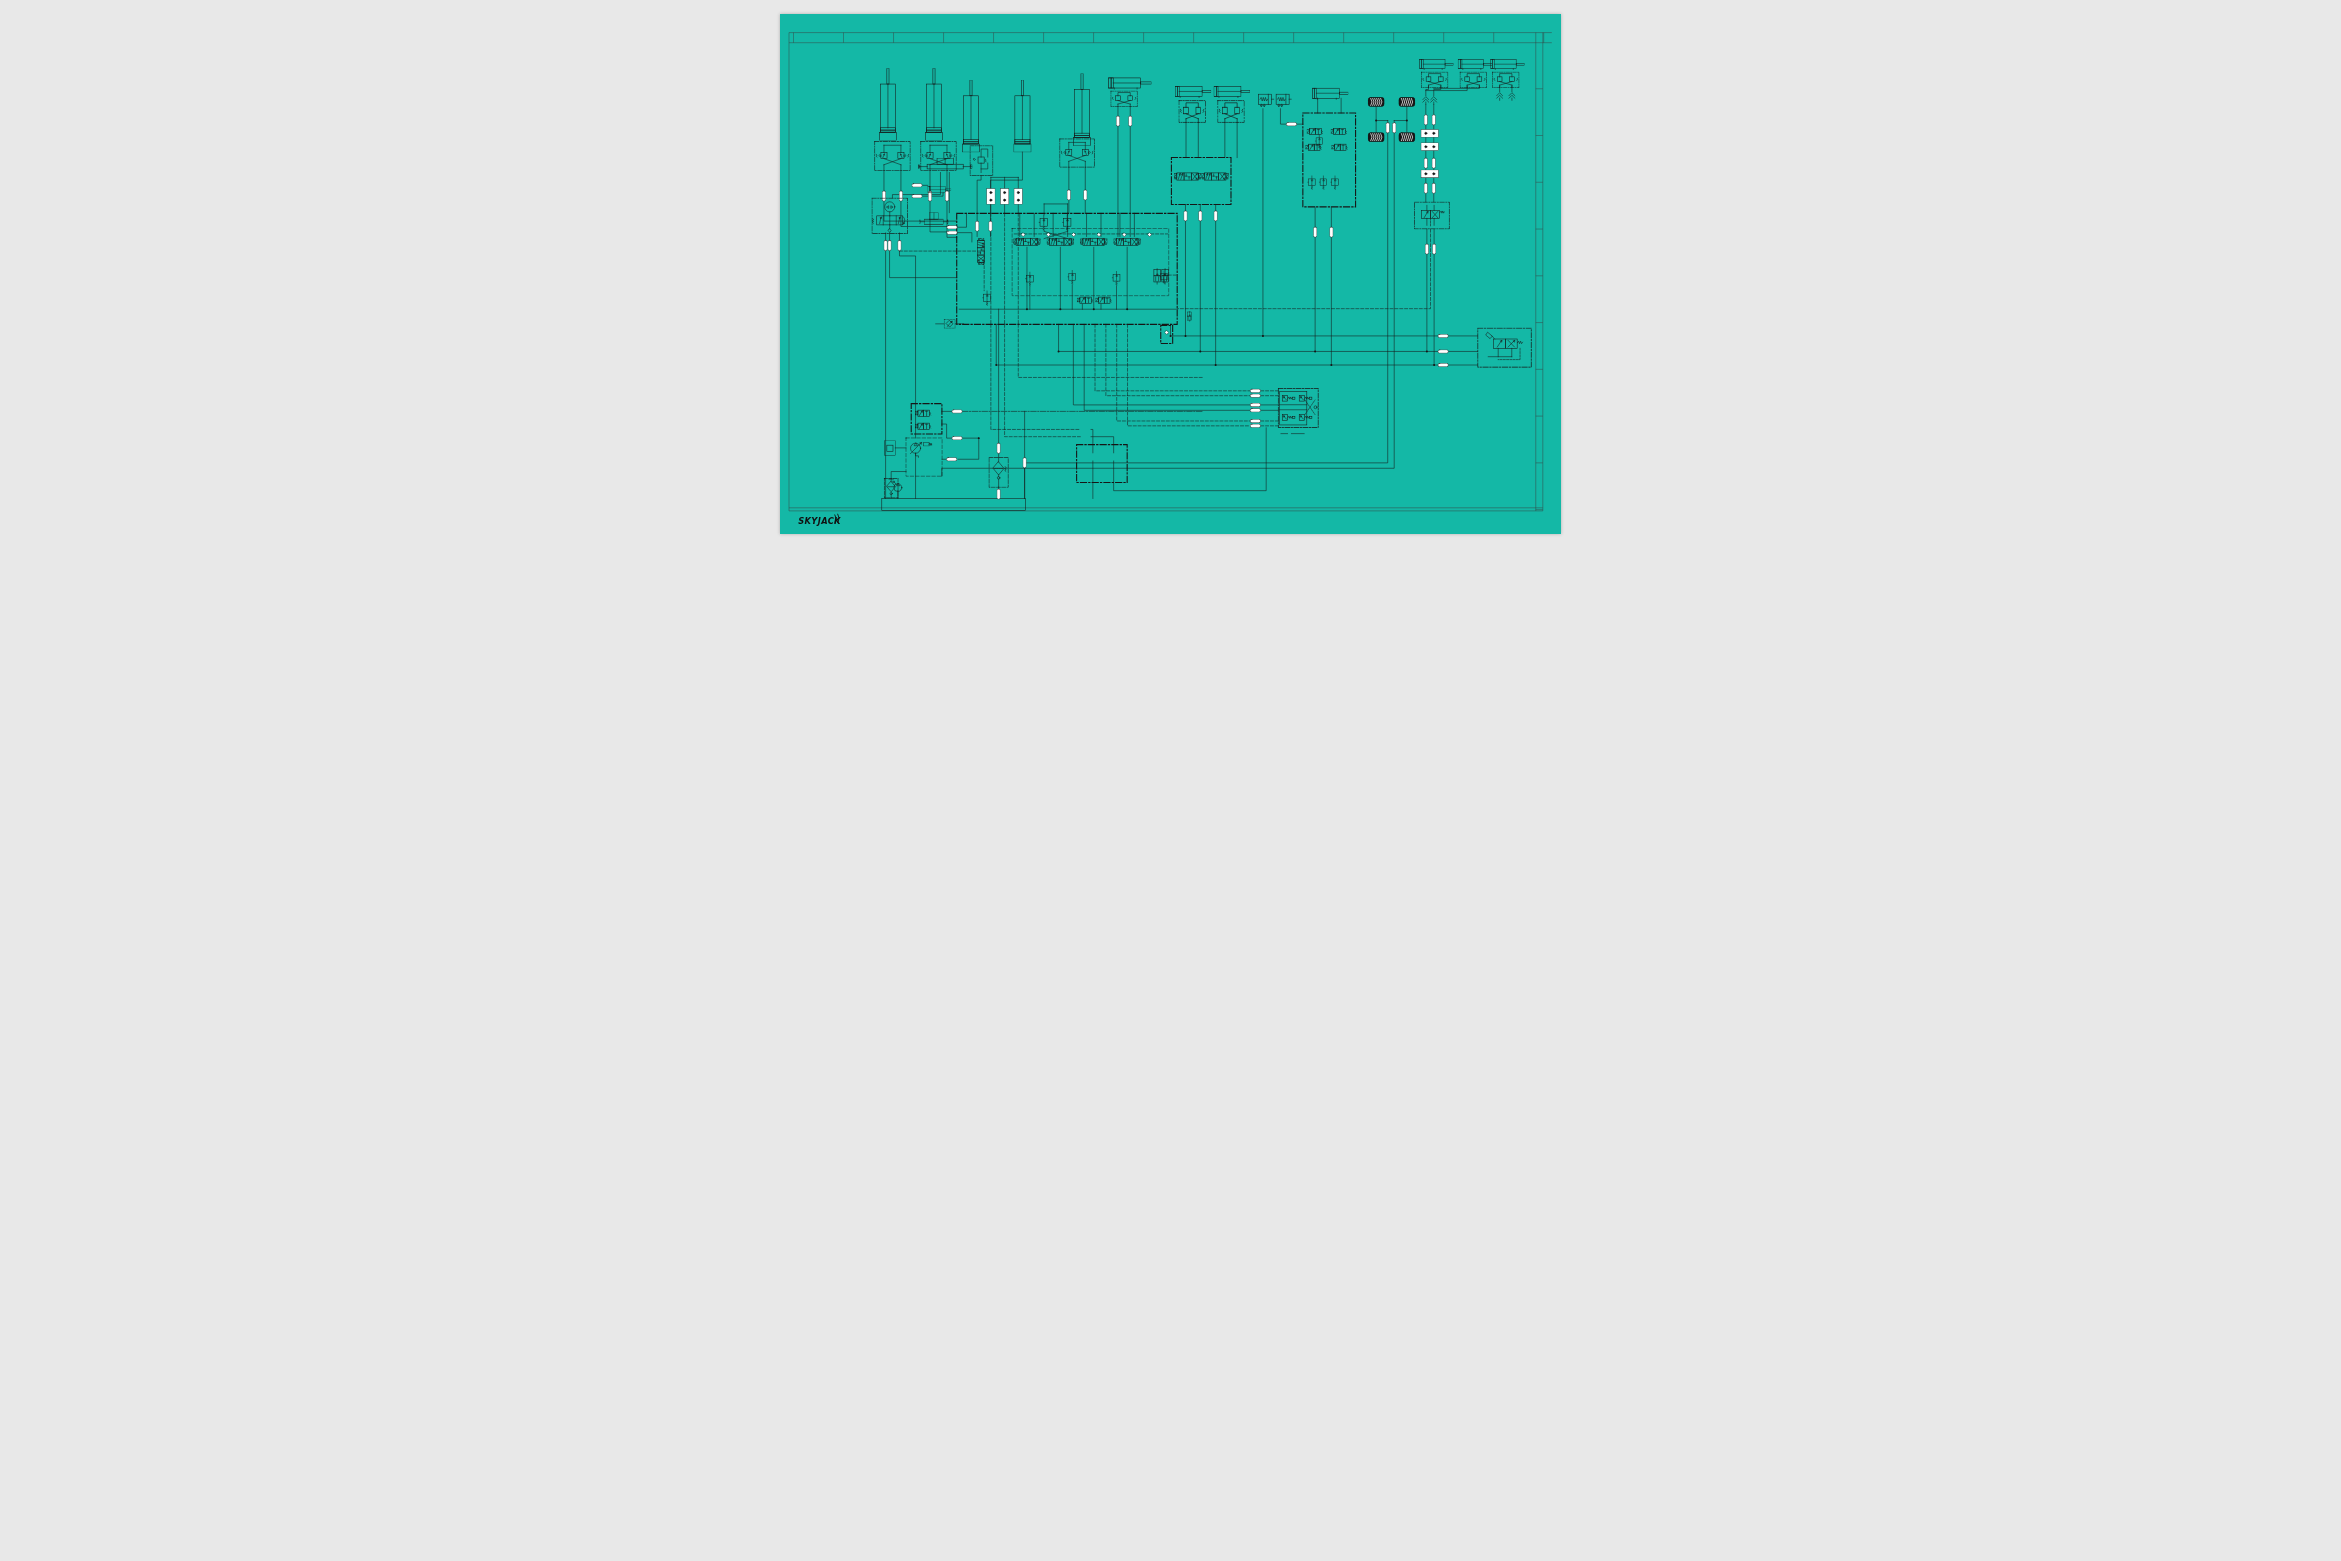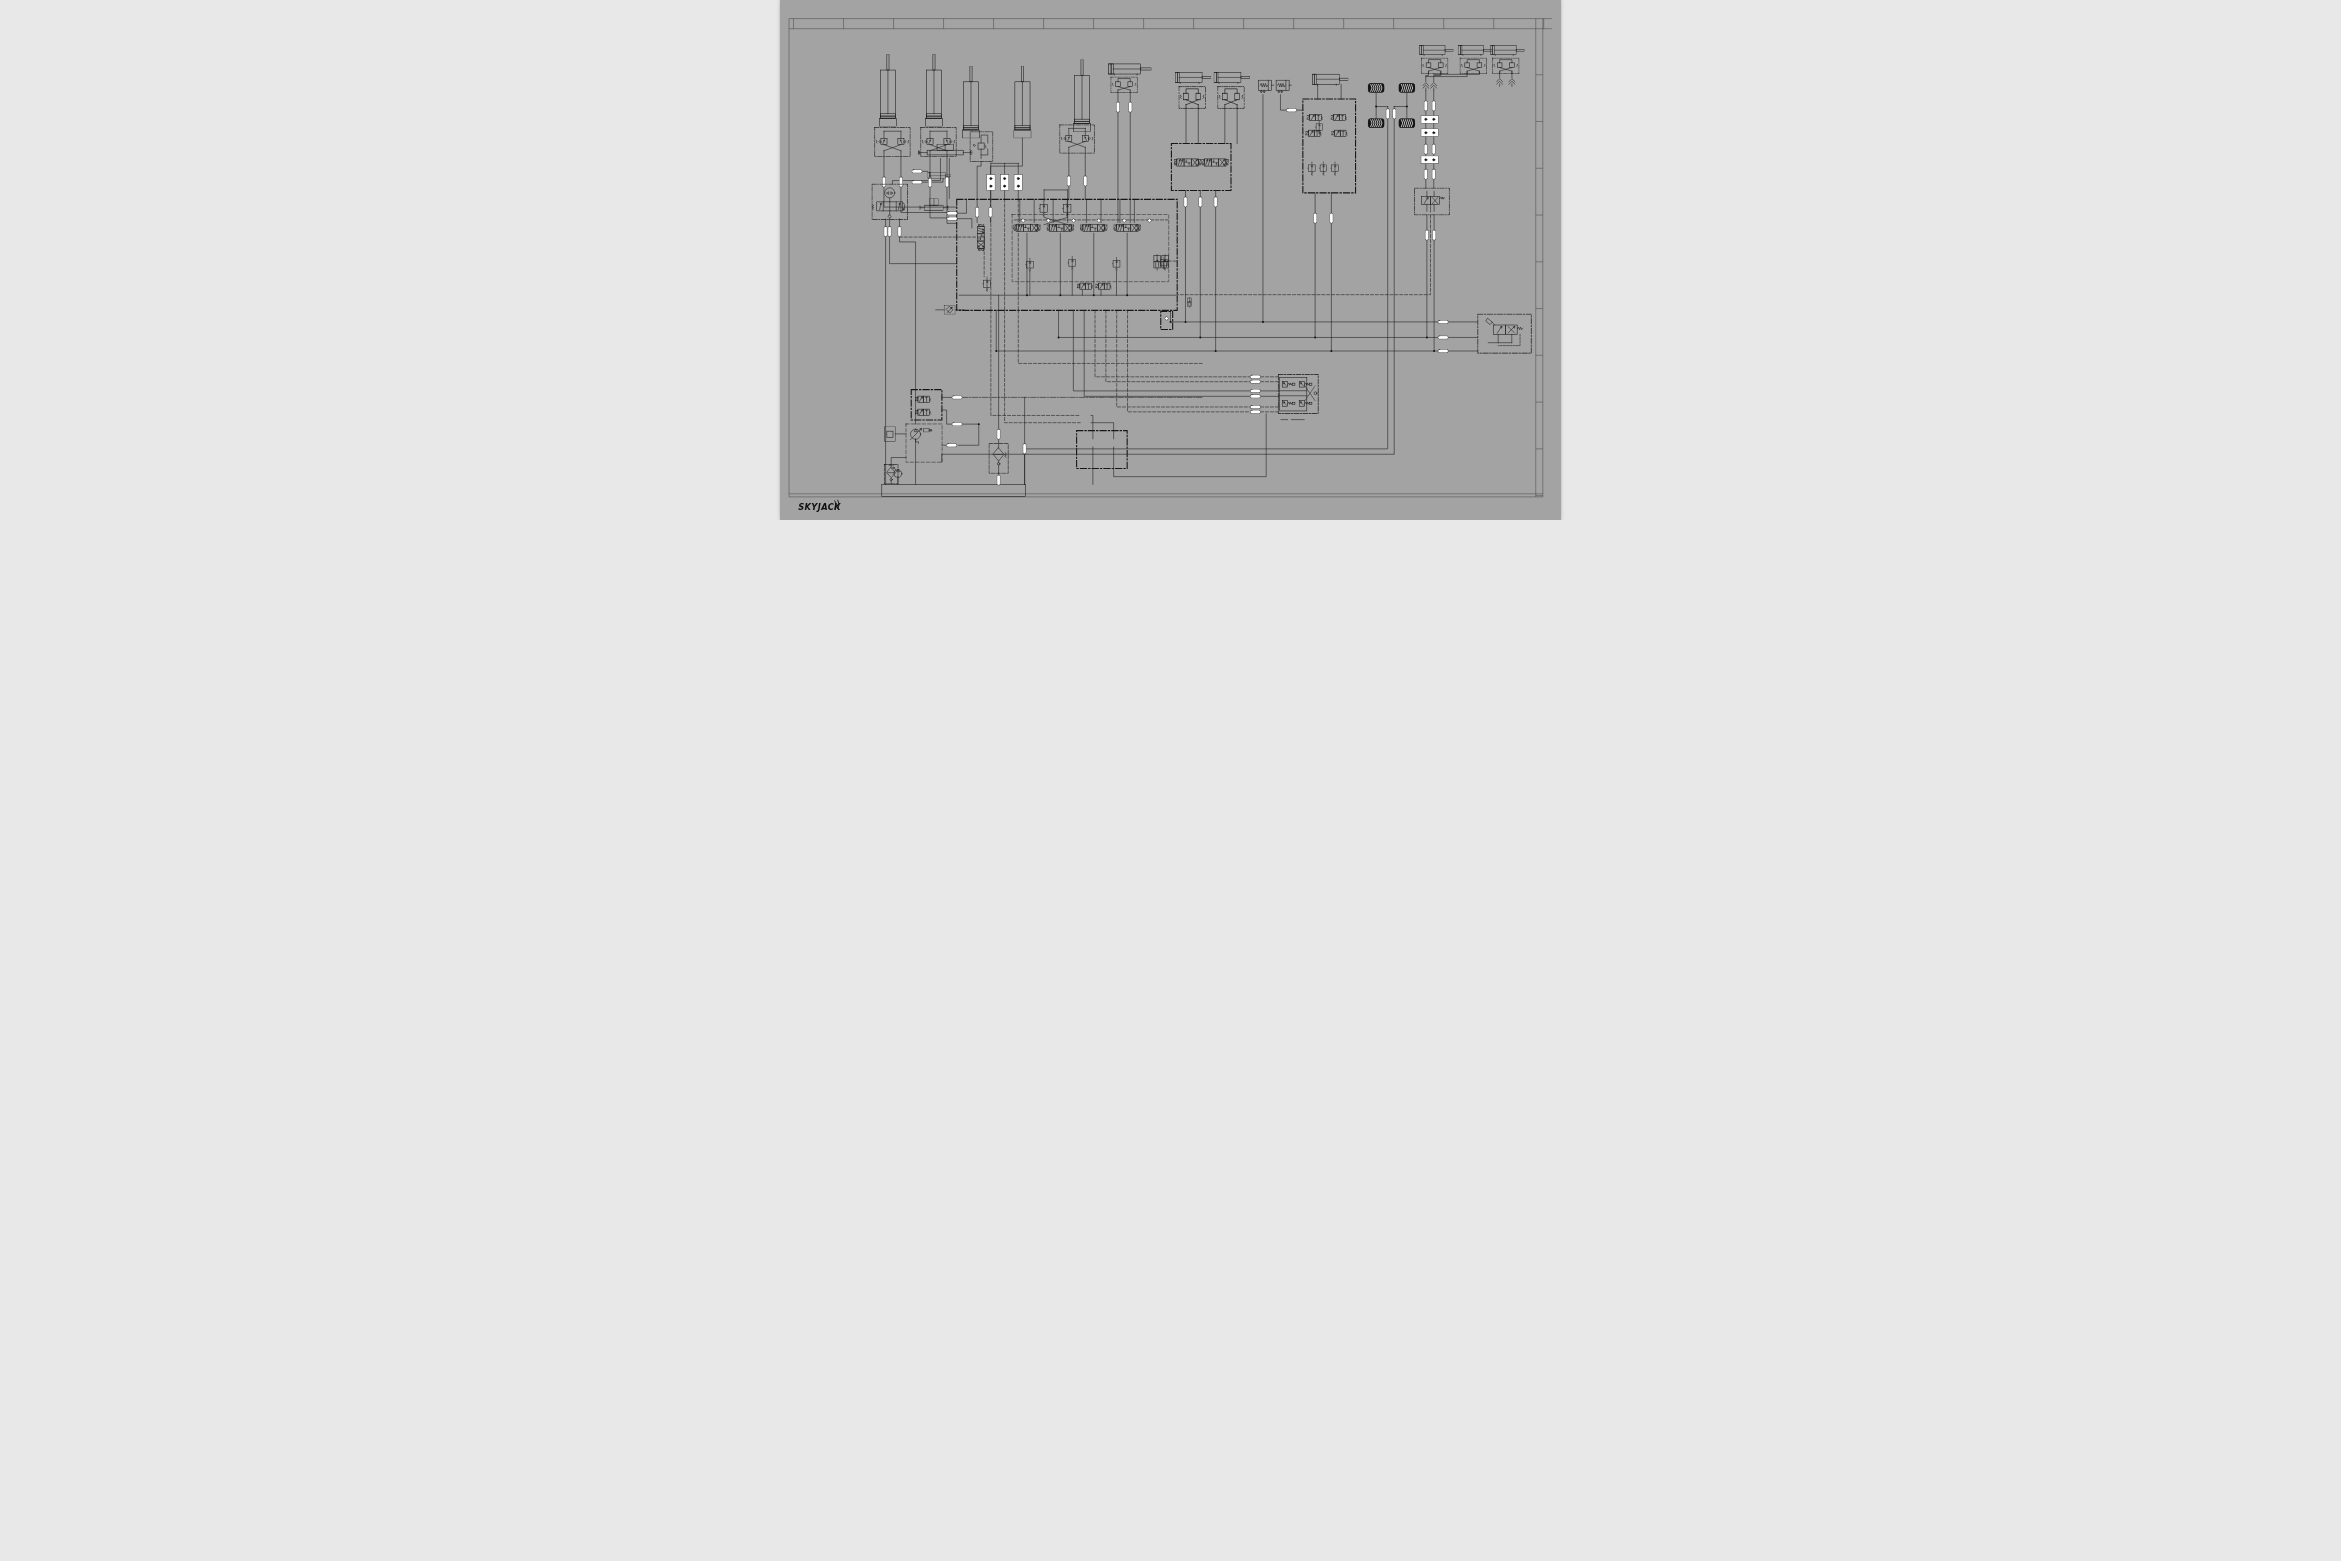--- a/index.html
+++ b/index.html
@@ -1,16 +1,16 @@
 <!DOCTYPE html>
 <html style="font-size:8.7px"><head>
 <meta charset="utf-8">
 <style>
   html,body{margin:0;padding:0;background:#e8e8e8;font-family:"DejaVu Sans",sans-serif;}
-  .sheet{width:781px;height:520px;margin:0 auto;background:#a3a3a3;position:relative;box-shadow:0 0 3.3px rgba(0,0,0,.25);text-align:center;}
+  .sheet{width:781px;height:520px;margin:14px auto;background:#14b8a6;position:relative;box-shadow:0 0 3.3px rgba(0,0,0,.25);text-align:center;}
   svg{display:block;width:100%;height:100%;}
   .logo-text{font-family:"DejaVu Sans",sans-serif;font-weight:bold;font-style:italic;letter-spacing:2px;}
 </style>
 </head>
 <body>
 
 <div class="sheet">
 <svg viewBox="0 0 4320 2880" xmlns="http://www.w3.org/2000/svg">
   <defs>
 

